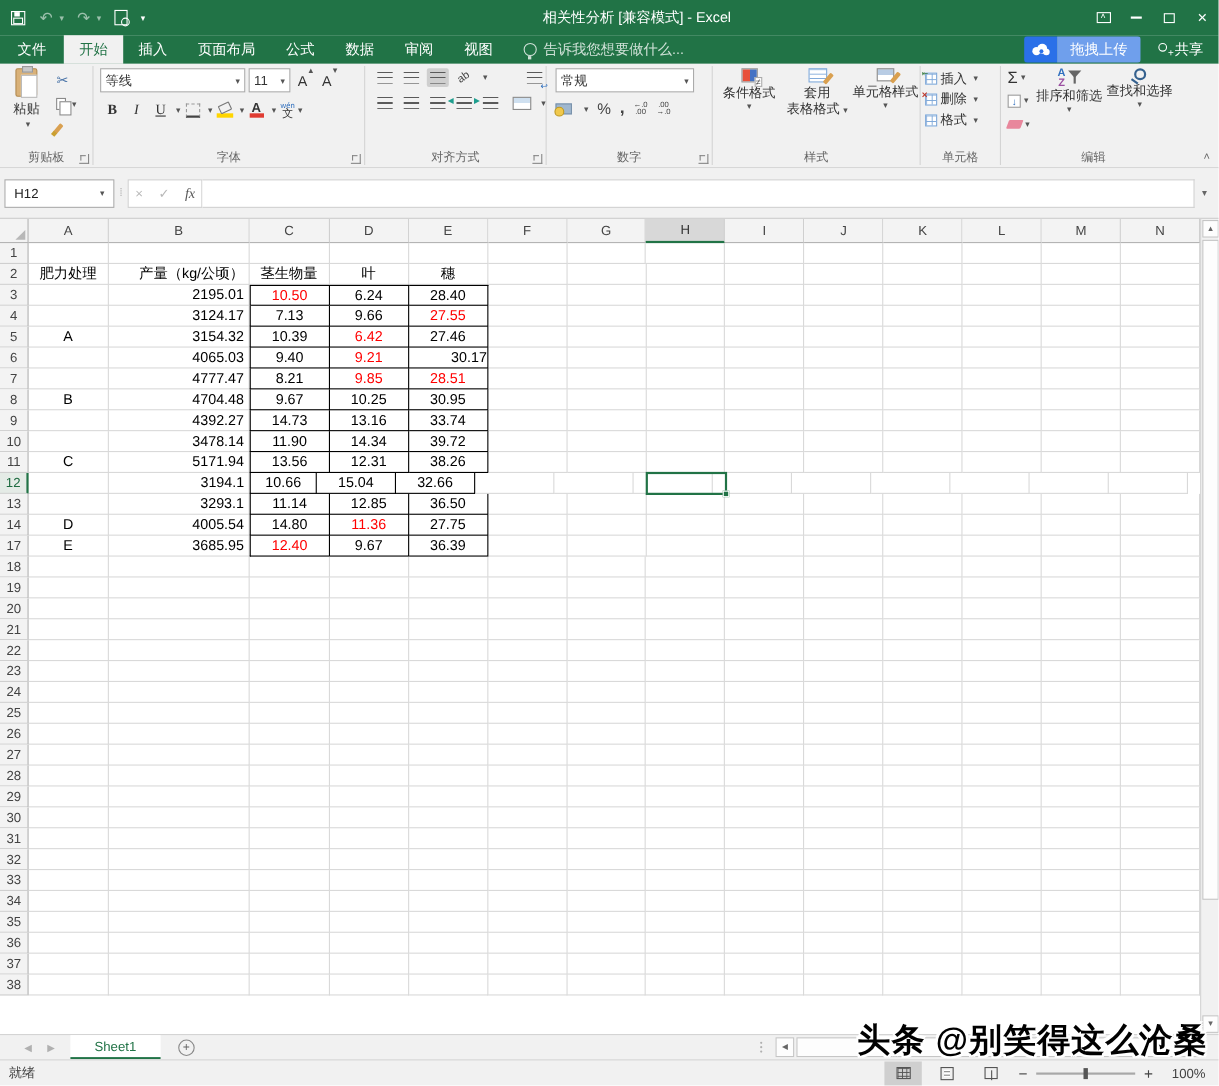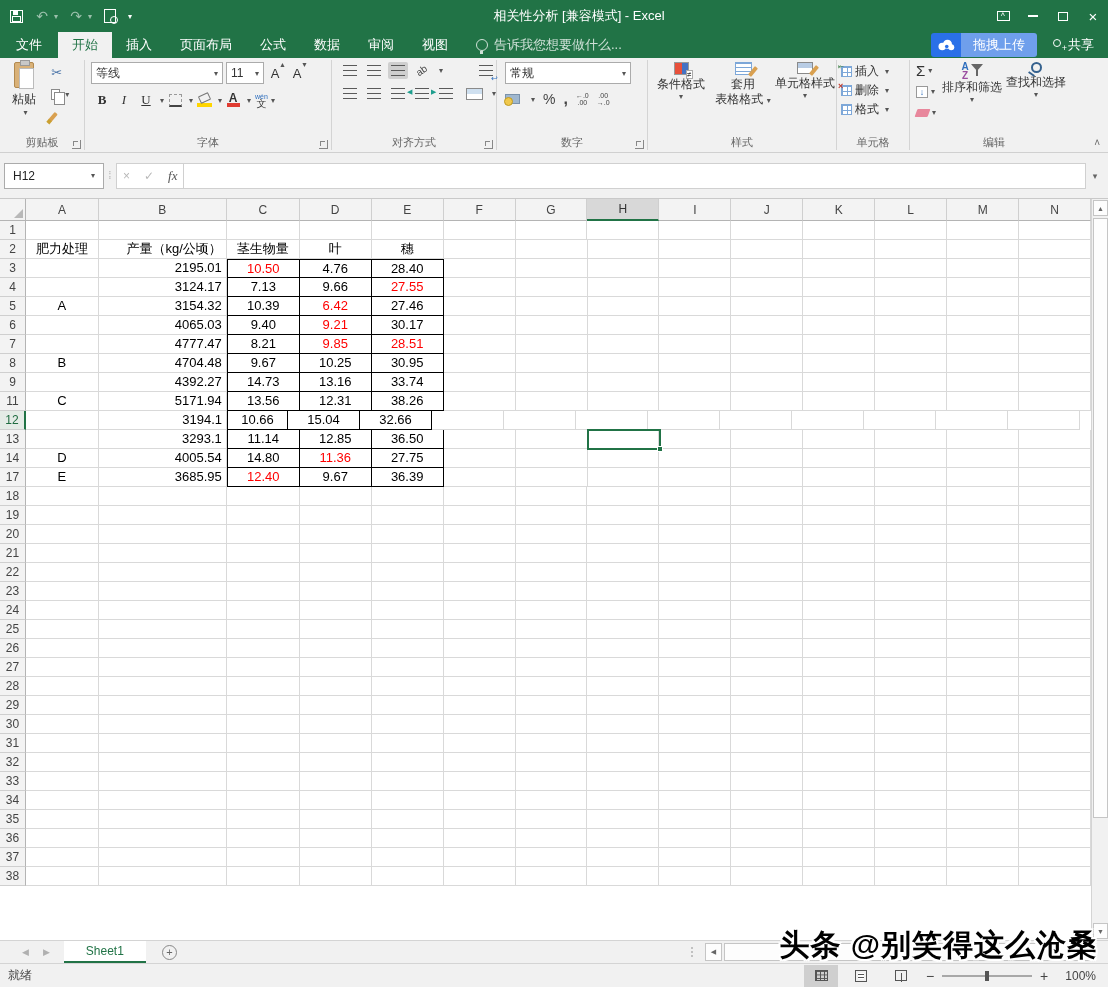--- a/index.html
+++ b/index.html
@@ -594,21 +594,21 @@
           <div class="cell" style="width: 72px;"></div>
           <div class="cell" style="width: 72px;"></div>
           <div class="cell" style="width: 72px;"></div>
           <div class="cell" style="width: 72px;"></div>
         </div>
         <div class="grow">
           <div class="rowhdr">3</div>
           <div class="cell" style="width: 73px;"></div>
           <div class="cell al-r" style="width: 128px;">2195.01</div>
           <div class="cell bx bxl bxt red al-c" style="width: 73px;">10.50</div>
-          <div class="cell bx bxt al-c" style="width: 72px;">4.76</div>
+          <div class="cell bx bxt al-c" style="width: 72px;">6.24</div>
           <div class="cell bx bxt al-c" style="width: 72px;">28.40</div>
           <div class="cell" style="width: 72px;"></div>
           <div class="cell" style="width: 72px;"></div>
           <div class="cell" style="width: 72px;"></div>
           <div class="cell" style="width: 72px;"></div>
           <div class="cell" style="width: 72px;"></div>
           <div class="cell" style="width: 72px;"></div>
           <div class="cell" style="width: 72px;"></div>
           <div class="cell" style="width: 72px;"></div>
           <div class="cell" style="width: 72px;"></div>
@@ -646,21 +646,21 @@
           <div class="cell" style="width: 72px;"></div>
           <div class="cell" style="width: 72px;"></div>
           <div class="cell" style="width: 72px;"></div>
         </div>
         <div class="grow">
           <div class="rowhdr">6</div>
           <div class="cell" style="width: 73px;"></div>
           <div class="cell al-r" style="width: 128px;">4065.03</div>
           <div class="cell bx bxl al-c" style="width: 73px;">9.40</div>
           <div class="cell bx red al-c" style="width: 72px;">9.21</div>
-          <div class="cell bx al-c" style="width: 72px;">30.17</div>
+          <div class="cell bx al-c" style="width: 72px; text-align: right;">30.17</div>
           <div class="cell" style="width: 72px;"></div>
           <div class="cell" style="width: 72px;"></div>
           <div class="cell" style="width: 72px;"></div>
           <div class="cell" style="width: 72px;"></div>
           <div class="cell" style="width: 72px;"></div>
           <div class="cell" style="width: 72px;"></div>
           <div class="cell" style="width: 72px;"></div>
           <div class="cell" style="width: 72px;"></div>
           <div class="cell" style="width: 72px;"></div>
         </div>
@@ -698,20 +698,37 @@
           <div class="cell" style="width: 72px;"></div>
           <div class="cell" style="width: 72px;"></div>
         </div>
         <div class="grow">
           <div class="rowhdr">9</div>
           <div class="cell" style="width: 73px;"></div>
           <div class="cell al-r" style="width: 128px; text-align: right;">4392.27</div>
           <div class="cell bx bxl al-c" style="width: 73px;">14.73</div>
           <div class="cell bx al-c" style="width: 72px;">13.16</div>
           <div class="cell bx al-c" style="width: 72px;">33.74</div>
+          <div class="cell" style="width: 72px;"></div>
+          <div class="cell" style="width: 72px;"></div>
+          <div class="cell" style="width: 72px;"></div>
+          <div class="cell" style="width: 72px;"></div>
+          <div class="cell" style="width: 72px;"></div>
+          <div class="cell" style="width: 72px;"></div>
+          <div class="cell" style="width: 72px;"></div>
+          <div class="cell" style="width: 72px;"></div>
+          <div class="cell" style="width: 72px;"></div>
+        </div>
+        <div class="grow">
+          <div class="rowhdr">10</div>
+          <div class="cell" style="width: 73px;"></div>
+          <div class="cell al-r" style="width: 128px;">3478.14</div>
+          <div class="cell bx bxl al-c" style="width: 73px;">11.90</div>
+          <div class="cell bx al-c" style="width: 72px;">14.34</div>
+          <div class="cell bx al-c" style="width: 72px;">39.72</div>
           <div class="cell" style="width: 72px;"></div>
           <div class="cell" style="width: 72px;"></div>
           <div class="cell" style="width: 72px;"></div>
           <div class="cell" style="width: 72px;"></div>
           <div class="cell" style="width: 72px;"></div>
           <div class="cell" style="width: 72px;"></div>
           <div class="cell" style="width: 72px;"></div>
           <div class="cell" style="width: 72px;"></div>
           <div class="cell" style="width: 72px;"></div>
         </div>

